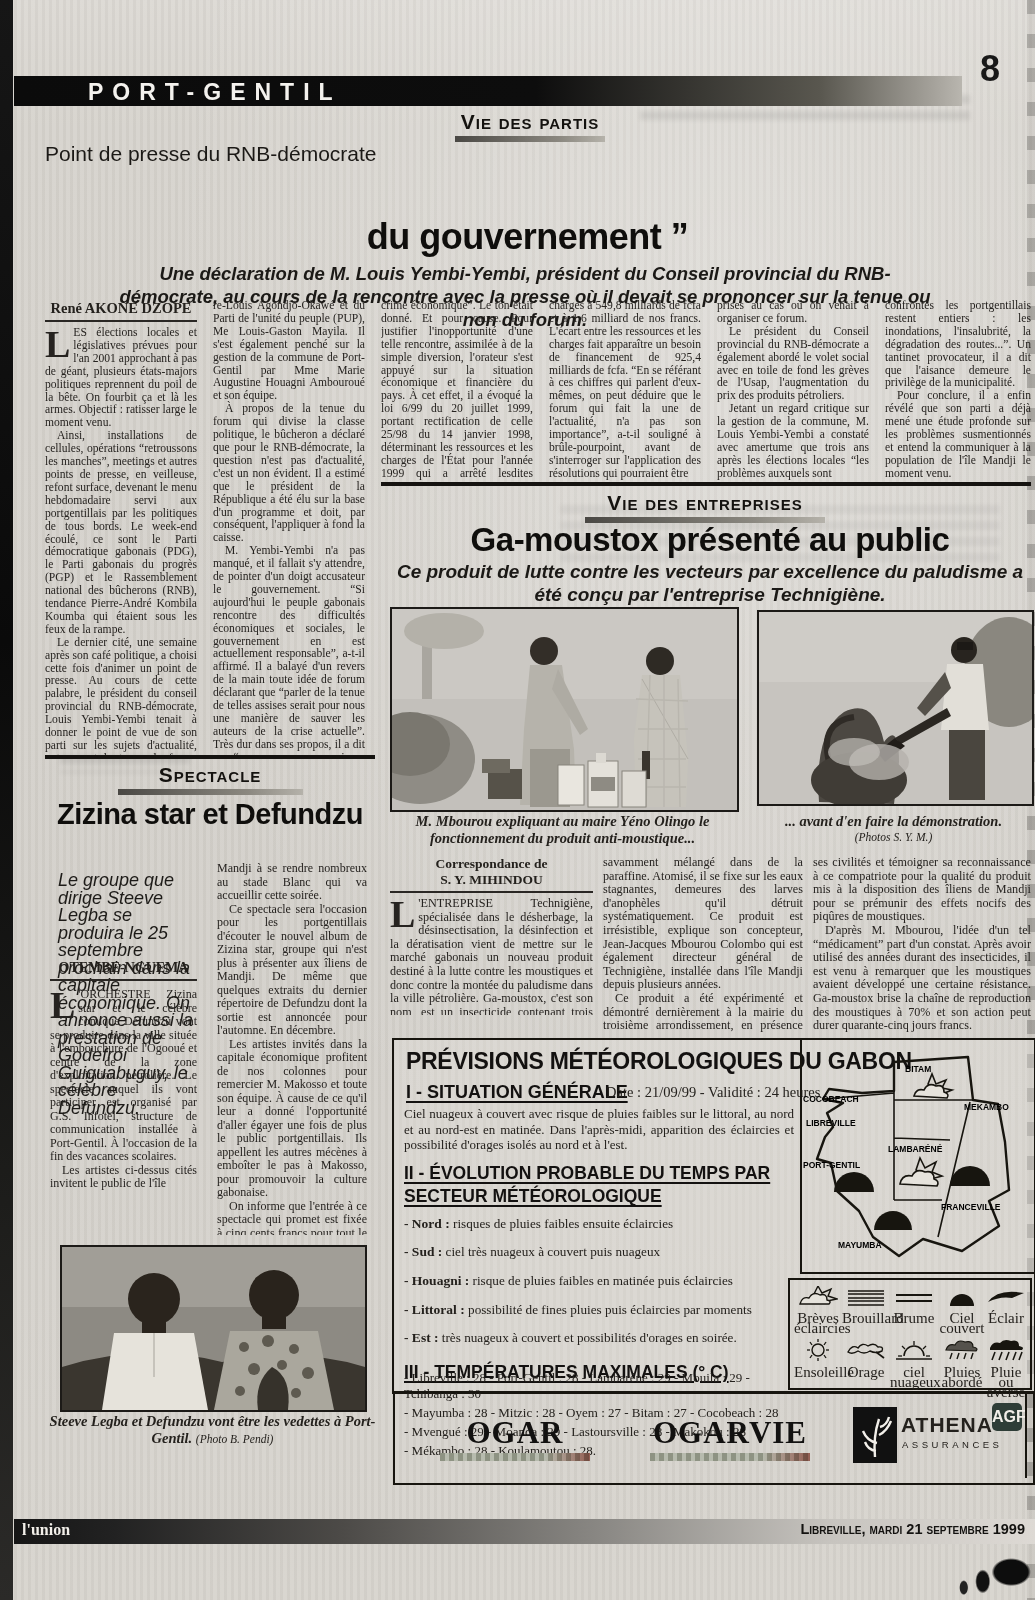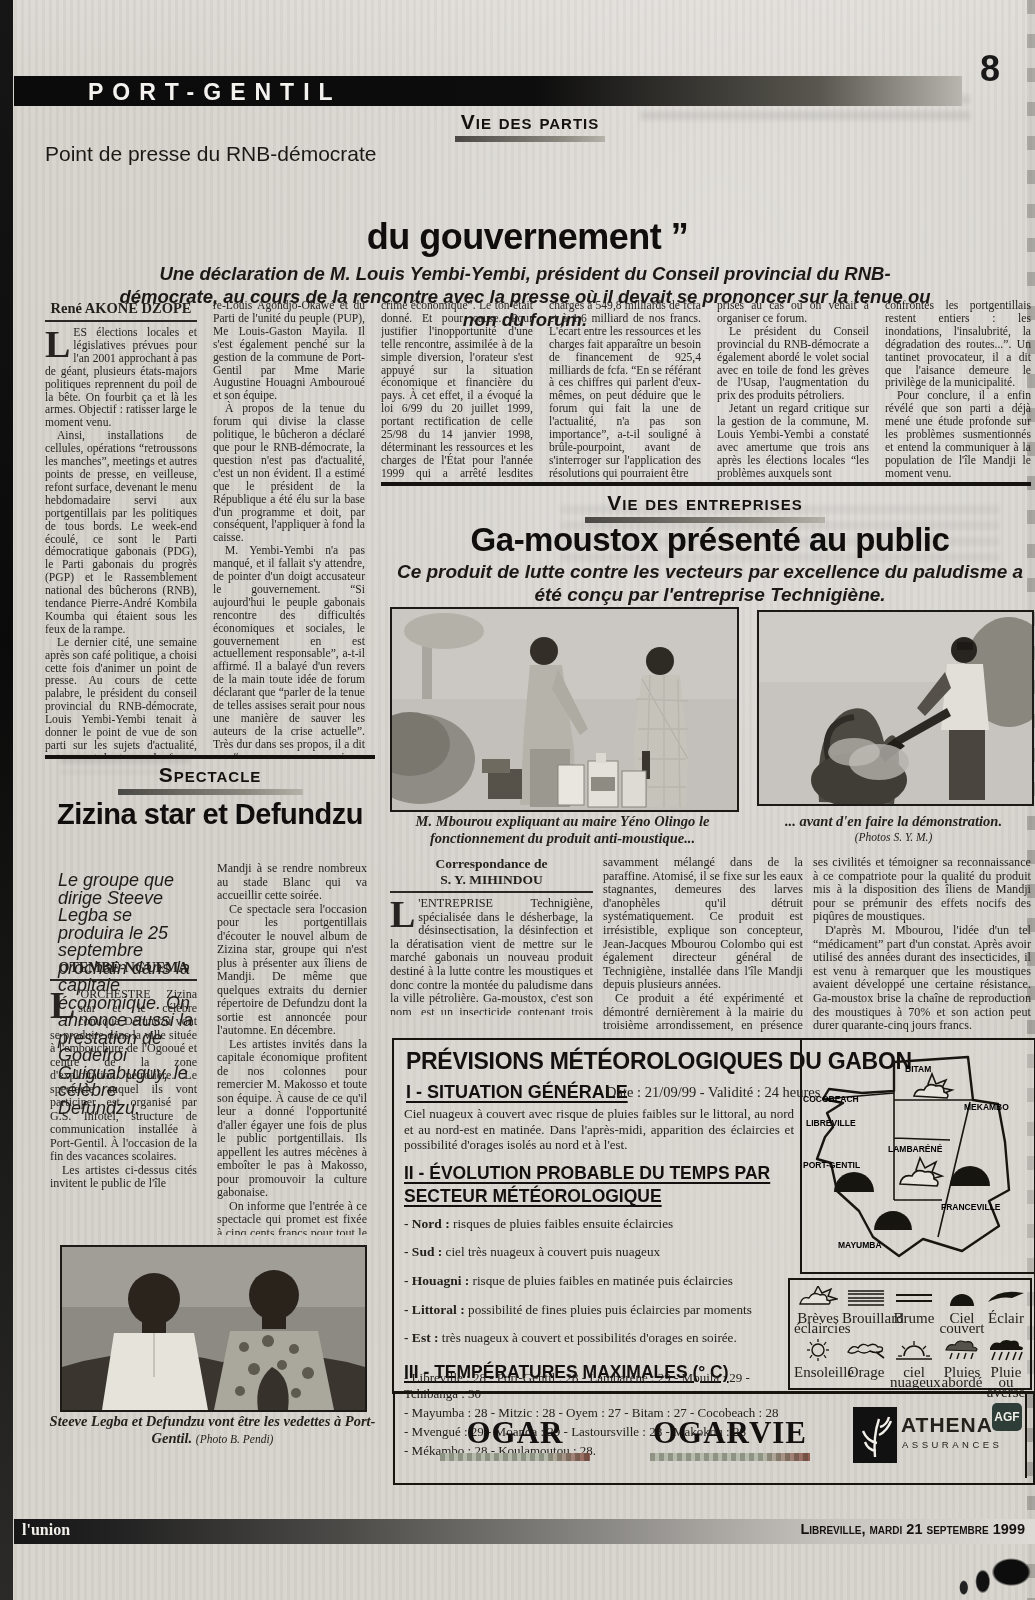--- a/index.html
+++ b/index.html
@@ -433,21 +433,21 @@
     <div class="abs ad-stripe" style="left:45px;top:60px;width:150px;"></div>
     <div class="abs ad-word" style="left:240px;top:22px;width:190px;">OGARVIE</div>
     <div class="abs ad-stripe" style="left:255px;top:60px;width:160px;"></div>
     <div class="abs" style="left:458px;top:14px;width:44px;height:56px;background:#111;">
       <svg width="44" height="56" viewBox="0 0 44 56">
           <path d="M22,50 Q20,30 26,12 M26,28 Q34,24 38,14 M24,36 Q14,34 10,24 M27,20 Q34,18 36,10 M23,44 Q15,43 12,35" stroke="#f2efe9" stroke-width="2.4" fill="none"></path>
         </svg>
     </div>
     <div class="abs" style="left:506px;top:20px;font-family:'Liberation Sans',sans-serif;font-weight:bold;font-size:21px;letter-spacing:1px;">ATHENA</div>
     <div class="abs" style="left:507px;top:46px;font-family:'Liberation Sans',sans-serif;font-size:9.5px;letter-spacing:3.5px;">ASSURANCES</div>
-    <div class="abs" style="left:597px;top:10px;width:30px;height:28px;background:#2e3d37;border-radius:5px;color:#f2efe9;font-family:'Liberation Sans',sans-serif;font-weight:bold;font-size:12px;text-align:center;line-height:28px;">AGF</div>
+    <div class="abs" style="left:597px;top:10px;width:30px;height:28px;background:#2e3d37;border-radius:5px;color:#f2efe9;font-family:'Liberation Sans',sans-serif;font-weight:bold;font-size:16px;text-align:center;line-height:28px;">AGF</div>
     <div class="abs" style="left:630px;top:0;width:2px;height:85px;background:#17150f;"></div>
   </div>
 
   <div class="abs" id="footer-bar"></div>
   <div class="abs" id="footer-brand">l'union</div>
   <div class="abs" id="footer-date">Libreville, mardi 21 septembre 1999</div>
 
 </div>
 
 </body></html>

